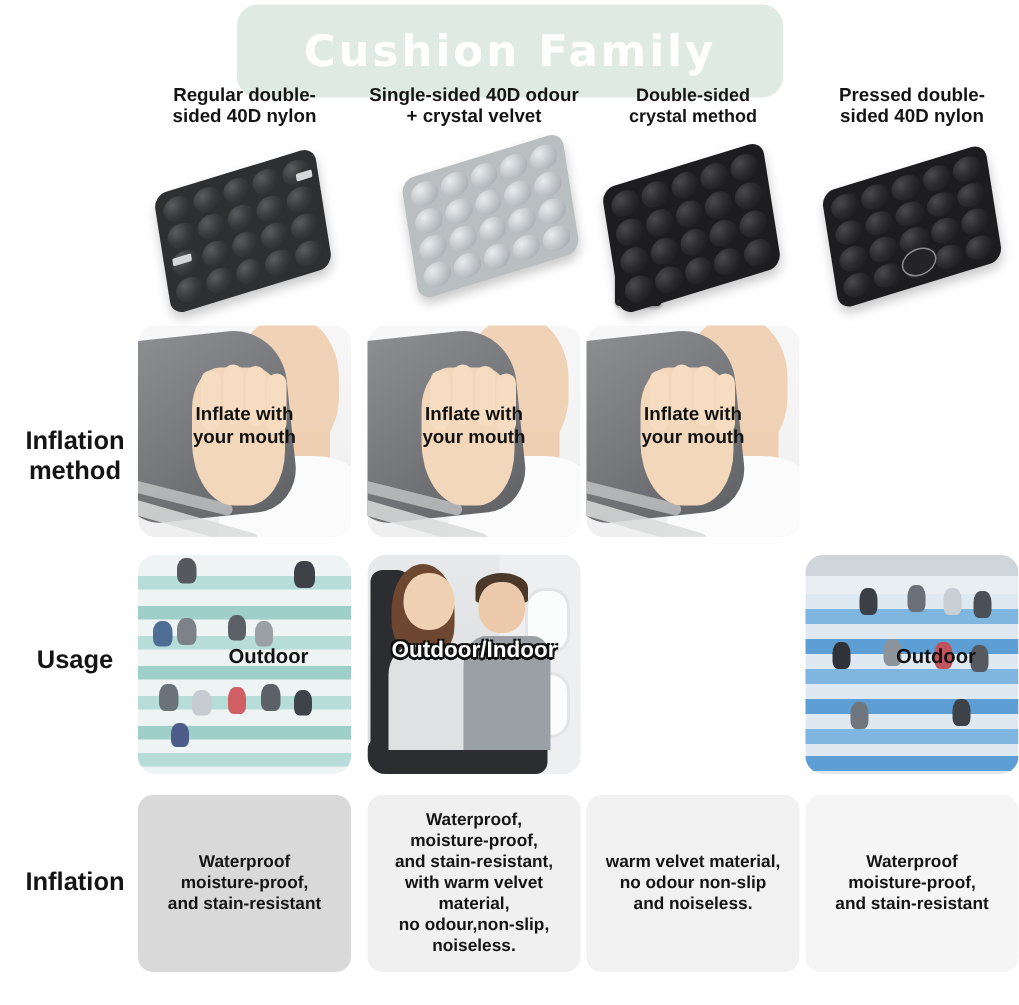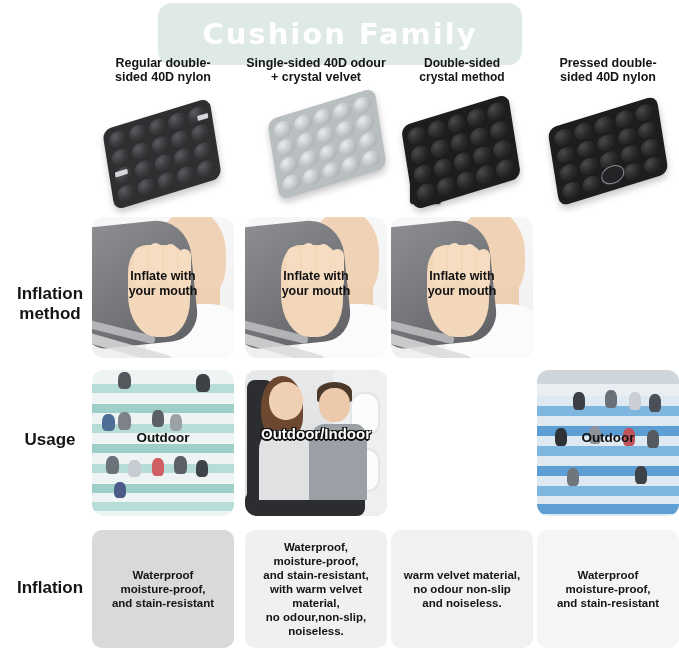--- a/index.html
+++ b/index.html
@@ -181,21 +181,21 @@
   .sc-blue .roof{position:absolute;left:0;top:0;width:100%;height:14px;background:#cfd6db;}
   .sc-blue .per{position:absolute;border-radius:42% 42% 30% 30%;}
 
   
   .cap{
     position:absolute;width:100%;text-align:center;
     font-weight:bold;color:#111;line-height:15px;
   }
   .cap.infl-cap{top:52px;font-size:12.5px;}
   .cap.press-cap{top:48px;font-size:12.5px;}
-  .cap.out-cap{top:60px;font-size:13.5px;}
+  .cap.out-cap{top:60px;font-size:13.5px;padding-left:16px;}
   .cap.outin-cap{
     top:56px;font-size:15px;color:#ffffff;
     text-shadow:-1.4px -1.4px 0 #111,1.4px -1.4px 0 #111,-1.4px 1.4px 0 #111,
                 1.4px 1.4px 0 #111,0 2px 0 #111;
   }
   .cap.roomcap{top:58px;font-size:12.5px;line-height:16px;}
 
   
   .advcell{
     position:absolute;top:530px;width:142px;height:118px;border-radius:10px;

